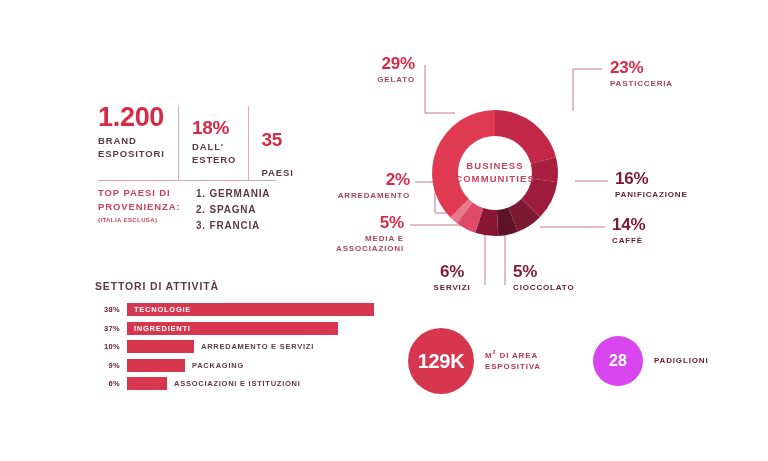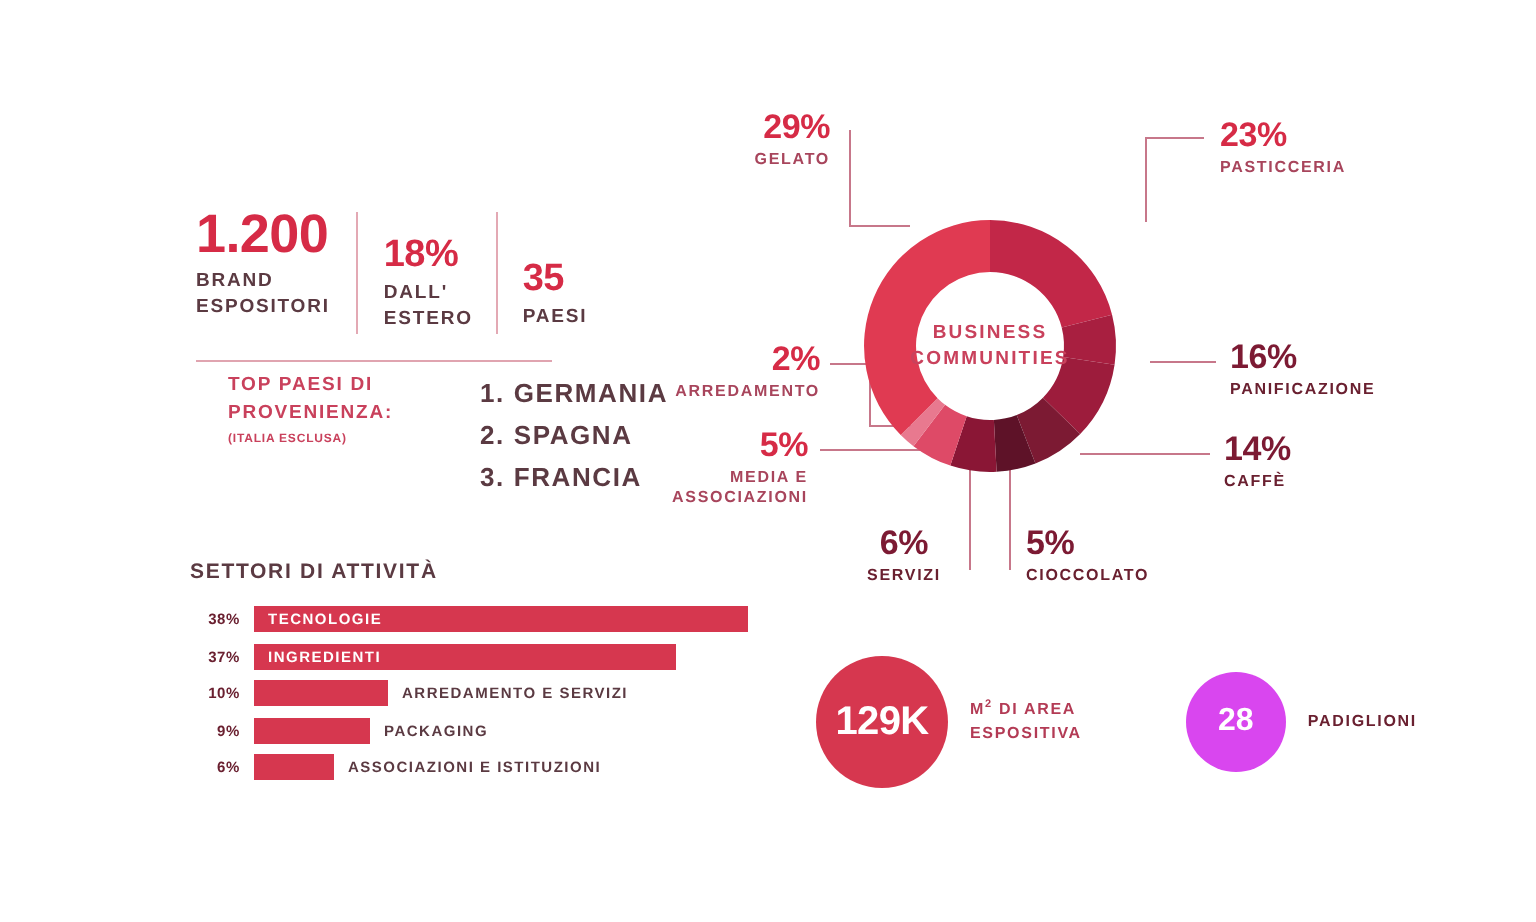--- a/index.html
+++ b/index.html
@@ -29,40 +29,40 @@
   .stat-label{
     color:#5B3A42;font-size:9.5px;font-weight:bold;letter-spacing:.9px;
     line-height:1.35;margin-top:4px;text-transform:uppercase;
   }
   .vrule{
     width:1px;background:#E3A9B4;align-self:stretch;margin:2px 13px 0 13px;
     min-height:52px;
   }
   .vrule.v2{margin:2px 12px 0 12px;min-height:52px;}
   .cell-pad-1{padding-top:14px;}
-  .cell-pad-2{padding-top:26px;}
+  .cell-pad-2{padding-top:26px;gap:14px;}
 
   #stats-divider{
     left:98px;top:180px;width:178px;height:1px;background:#E0A4B0;
   }
 
-  #provenienza{left:114px;top:186px;display:flex;}
+  #provenienza{left:98px;top:186px;display:flex;}
   .prov-left{width:90px;}
   .prov-title{
     color:#C9415C;font-size:9.5px;font-weight:bold;letter-spacing:.9px;
     line-height:1.5;text-transform:uppercase;
   }
   .prov-note{
     color:#C9415C;font-size:6px;font-weight:bold;letter-spacing:.4px;
     margin-top:2px;text-transform:uppercase;
   }
   .prov-list{margin-left:8px;}
   .prov-item{
-    color:#5B3A42;font-size:13px;font-weight:bold;letter-spacing:.8px;
-    line-height:1.62;text-transform:uppercase;white-space:nowrap;margin-left:28px;
+    color:#5B3A42;font-size:10px;font-weight:bold;letter-spacing:.8px;
+    line-height:1.62;text-transform:uppercase;white-space:nowrap;
   }
 
   
   #bar-chart{left:95px;top:280px;width:300px;}
   .bar-title{
     color:#5B3A42;font-size:10.5px;font-weight:bold;letter-spacing:.85px;
     text-transform:uppercase;margin-bottom:11px;
   }
   .bar-row{display:flex;align-items:center;height:13px;margin-bottom:5.5px;}
   .bar-pct{

